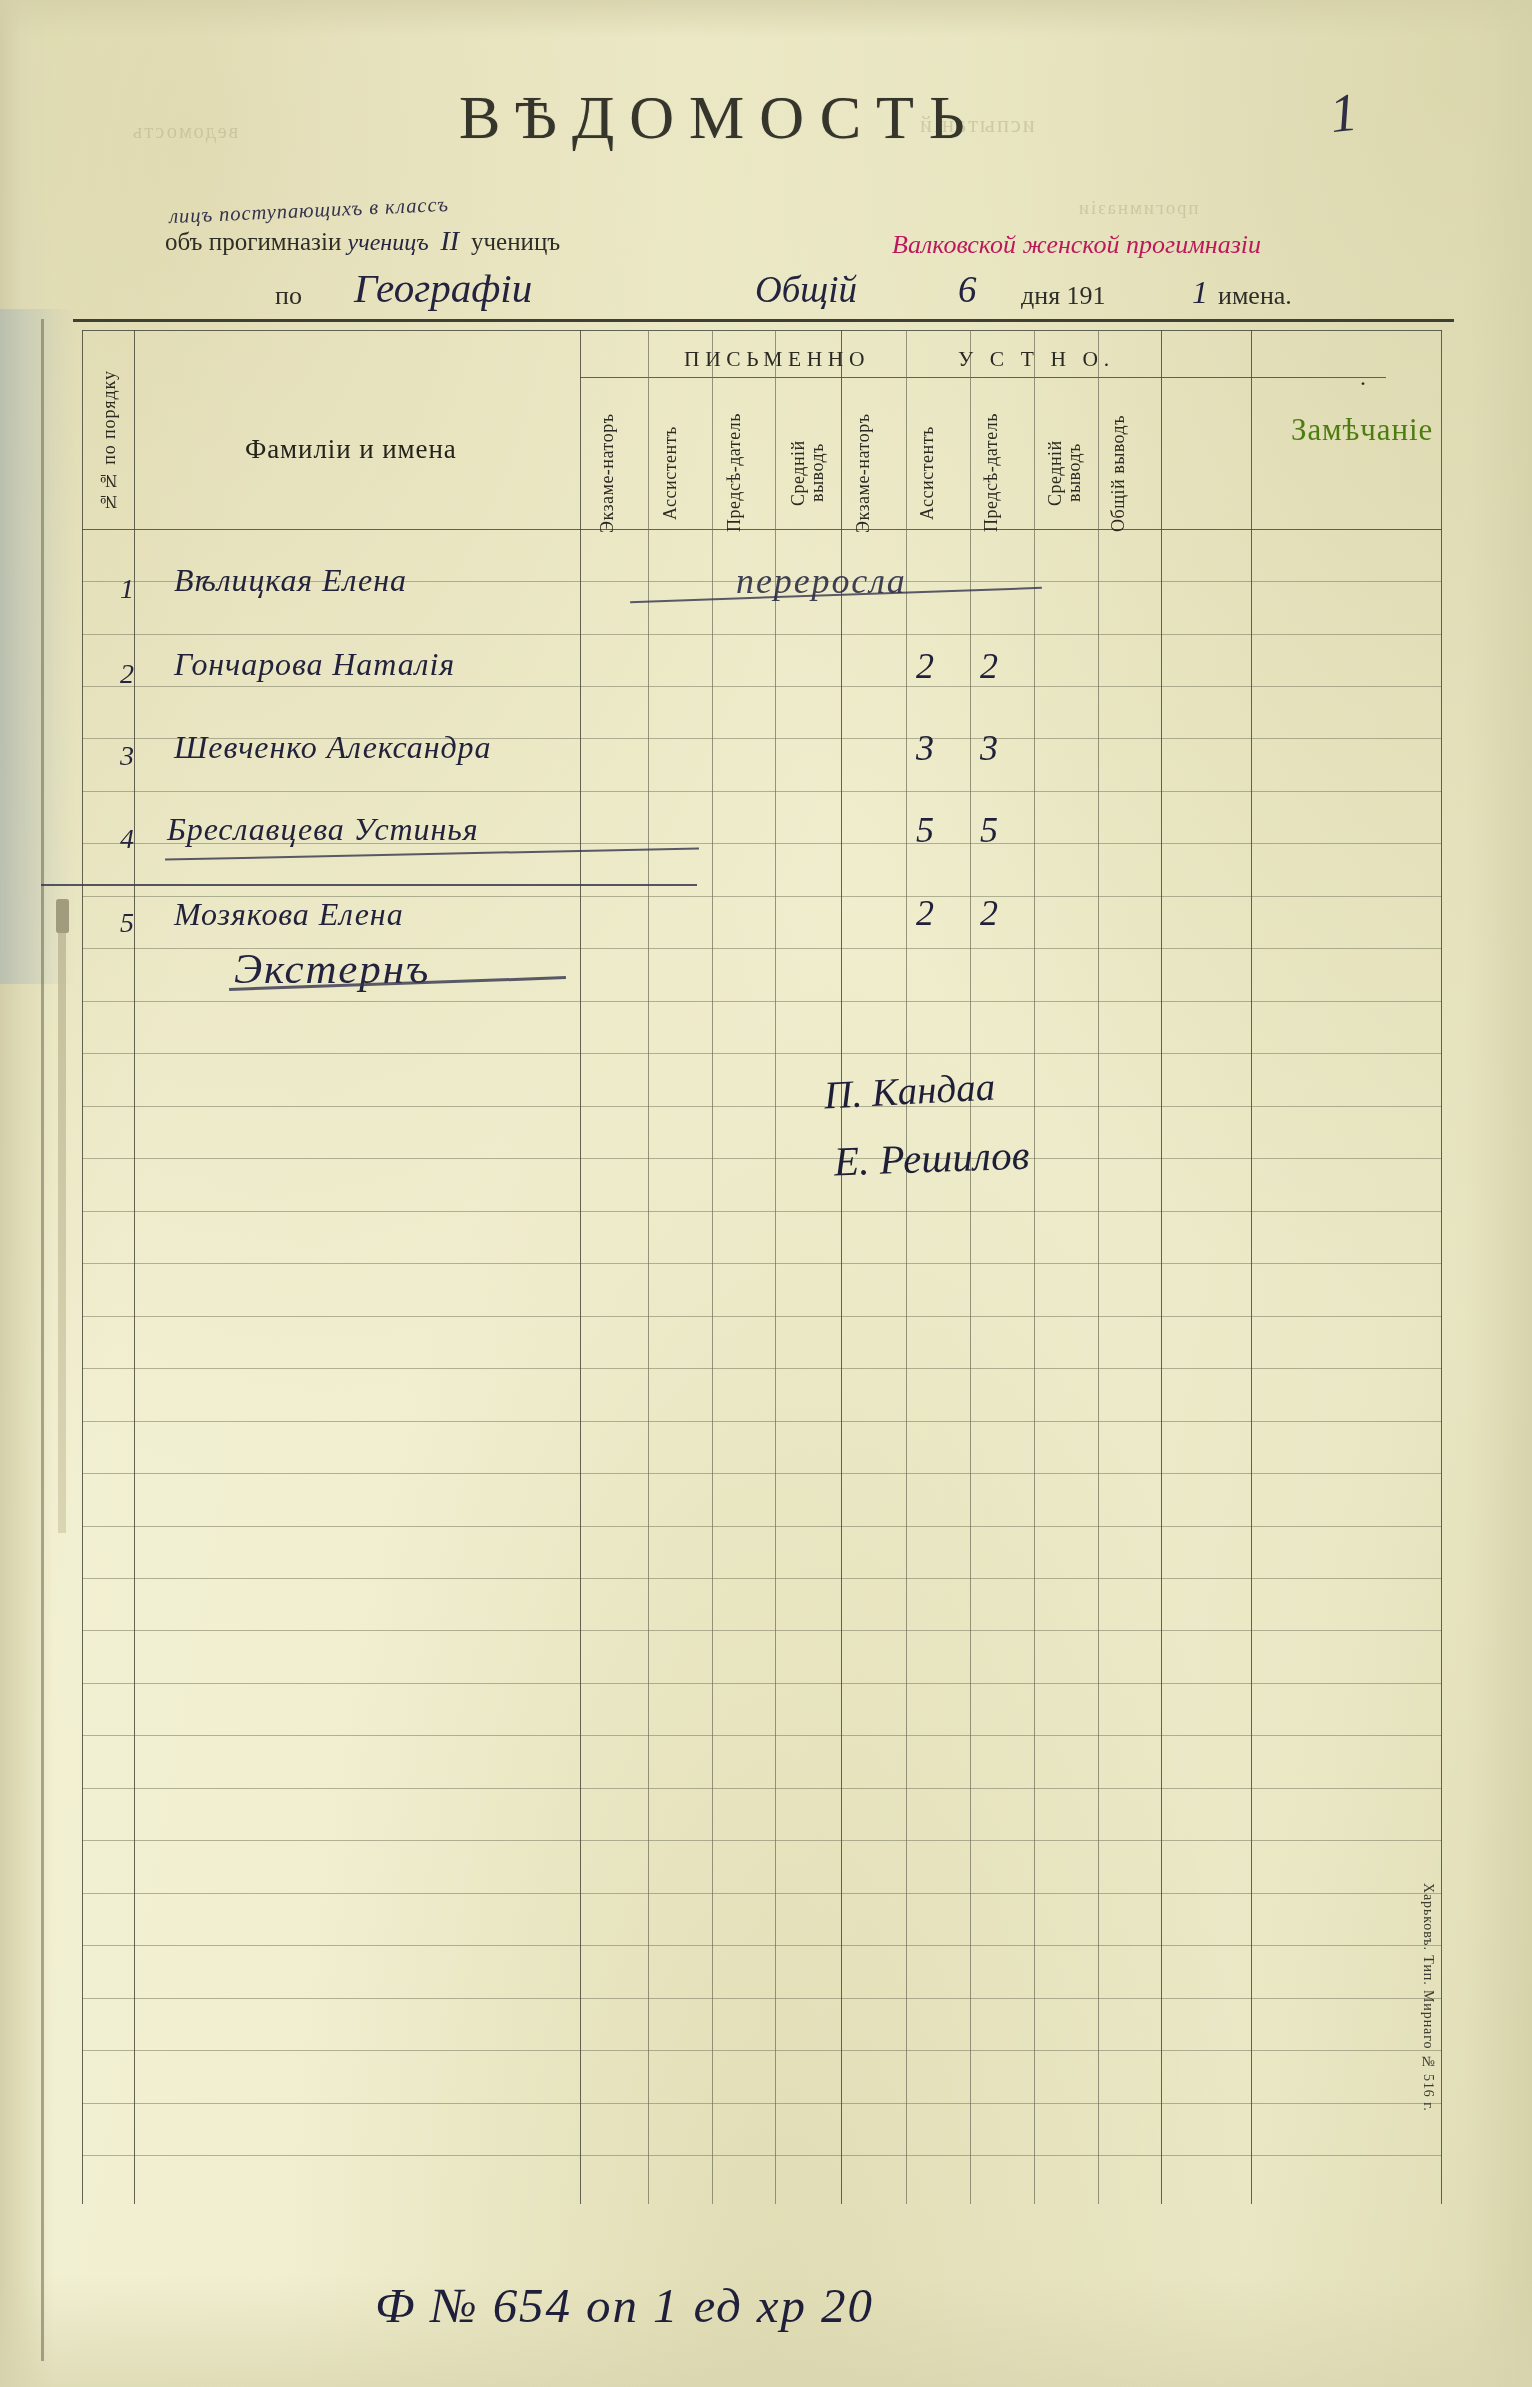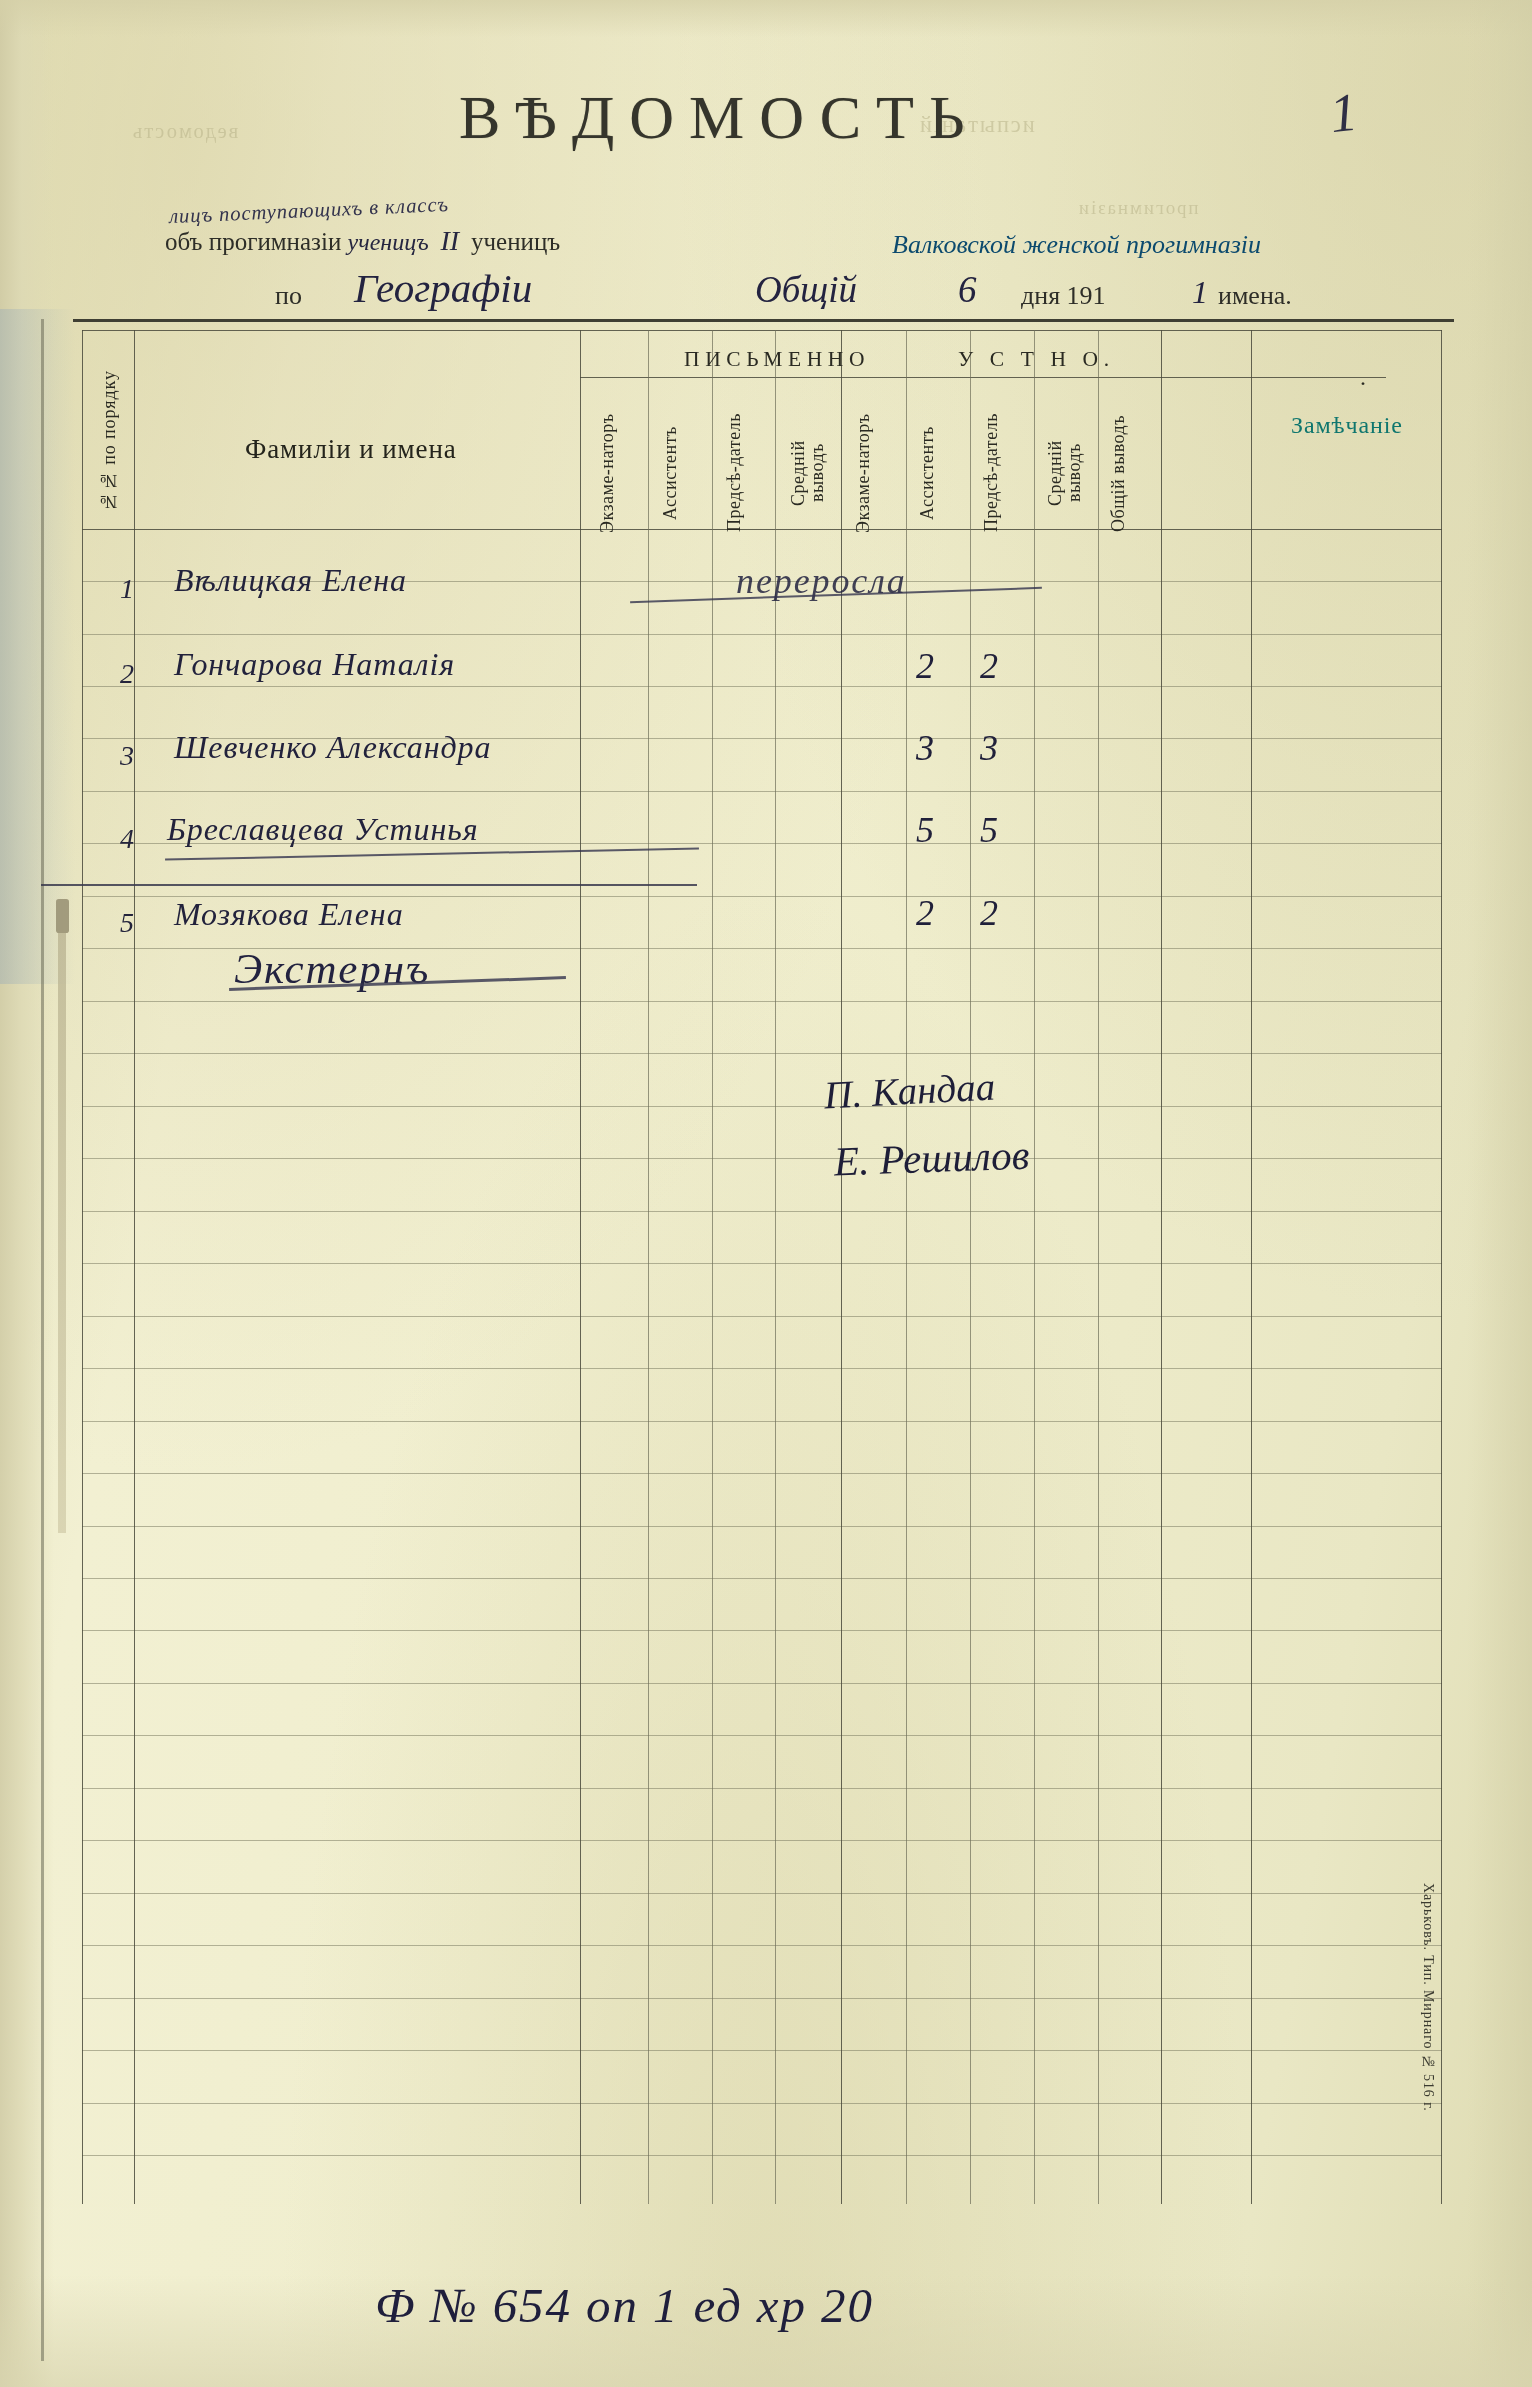--- a/index.html
+++ b/index.html
@@ -69,21 +69,21 @@
   .hand{
     font-family:"Liberation Serif",serif;font-style:italic;
     color:#262640;
   }
   .hw-over{
     position:absolute;left:169px;top:199px;font-size:20.6px;color:#33334d;
     font-style:italic;transform:rotate(-2.5deg);letter-spacing:0.9px;
     font-family:"Liberation Serif",serif;
   }
   .sub-right{
-    position:absolute;left:892px;top:230px;font-size:26px;color:#0c4a6e;font-style:italic;
+    position:absolute;left:892px;top:230px;font-size:26px;color:#be185d;font-style:italic;
   }
   .line3{
     position:absolute;left:275px;top:281px;font-size:26px;color:#2e2e28;
   }
   .hw-big{
     position:absolute;font-style:italic;color:#232340;
     font-family:"Liberation Serif",serif;
   }
 
   
@@ -103,21 +103,21 @@
     writing-mode:vertical-rl;transform:rotate(180deg);
     line-height:1.05;letter-spacing:0.5px;
   }
   .hdr-center{
     position:absolute;font-size:21.5px;letter-spacing:5.6px;color:#2a2a22;
   }
   .hdr-name{
     position:absolute;font-size:27px;color:#24241c;letter-spacing:0.9px;
   }
   .hdr-note{
-    position:absolute;font-size:24px;color:#0f766e;letter-spacing:0.9px;
+    position:absolute;font-size:31px;color:#4d7c0f;letter-spacing:0.9px;
   }
   .vnum{
     position:absolute;font-size:18px;color:#2a2a22;
     writing-mode:vertical-rl;transform:rotate(180deg);letter-spacing:0.9px;
   }
 
   .rownum{
     position:absolute;font-size:28px;font-style:italic;color:#24243c;
   }
   .rowname{

